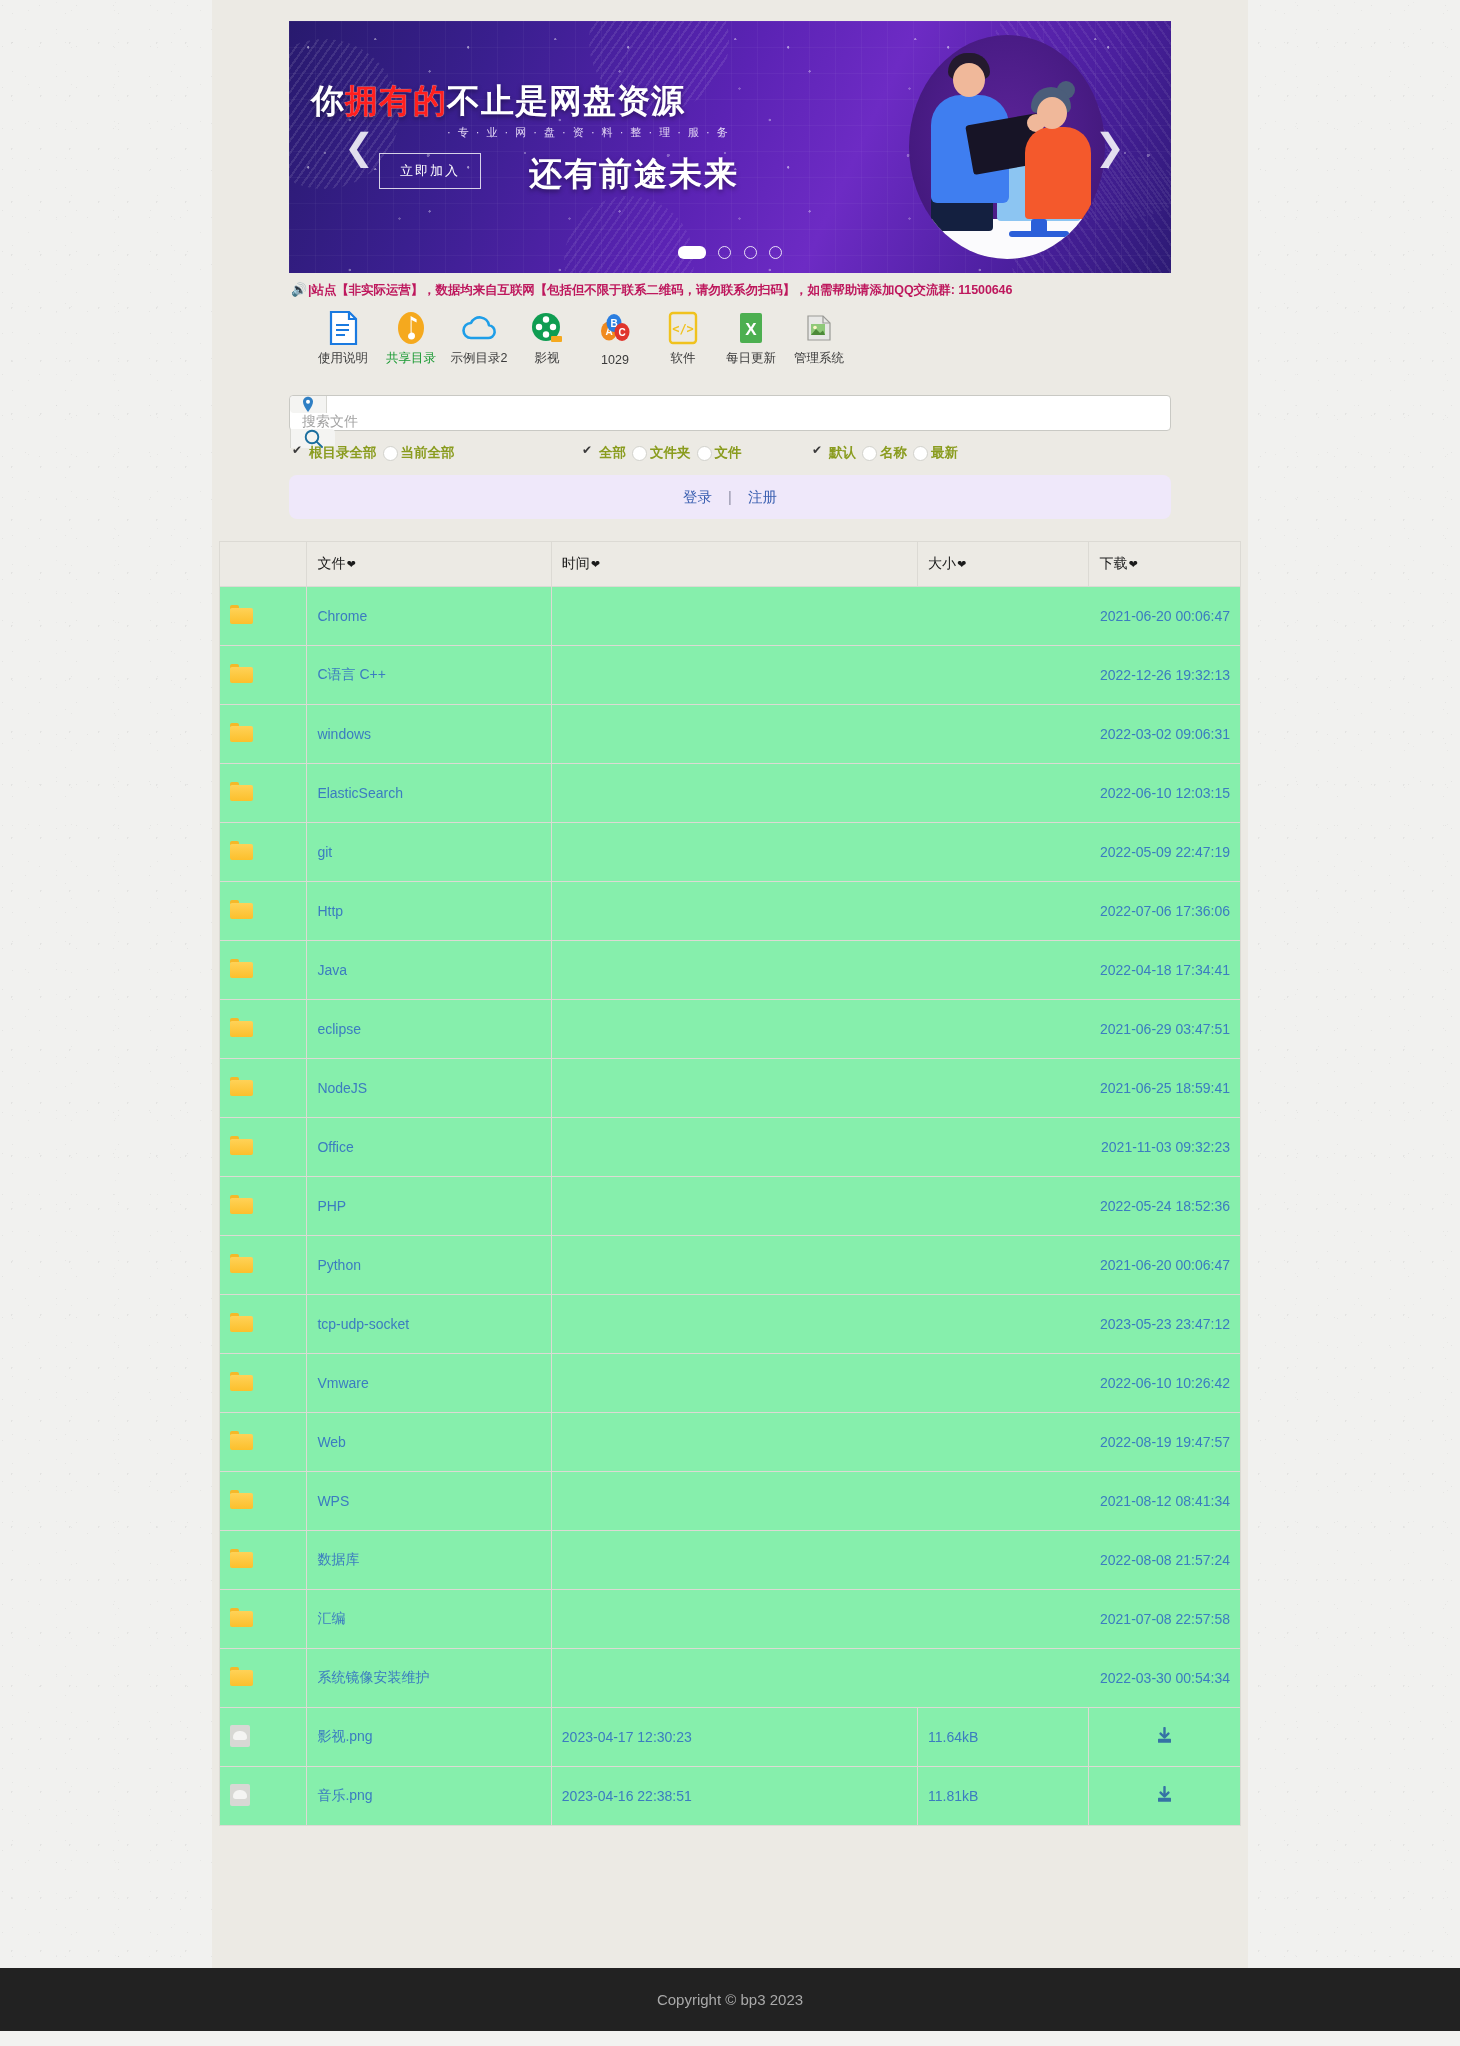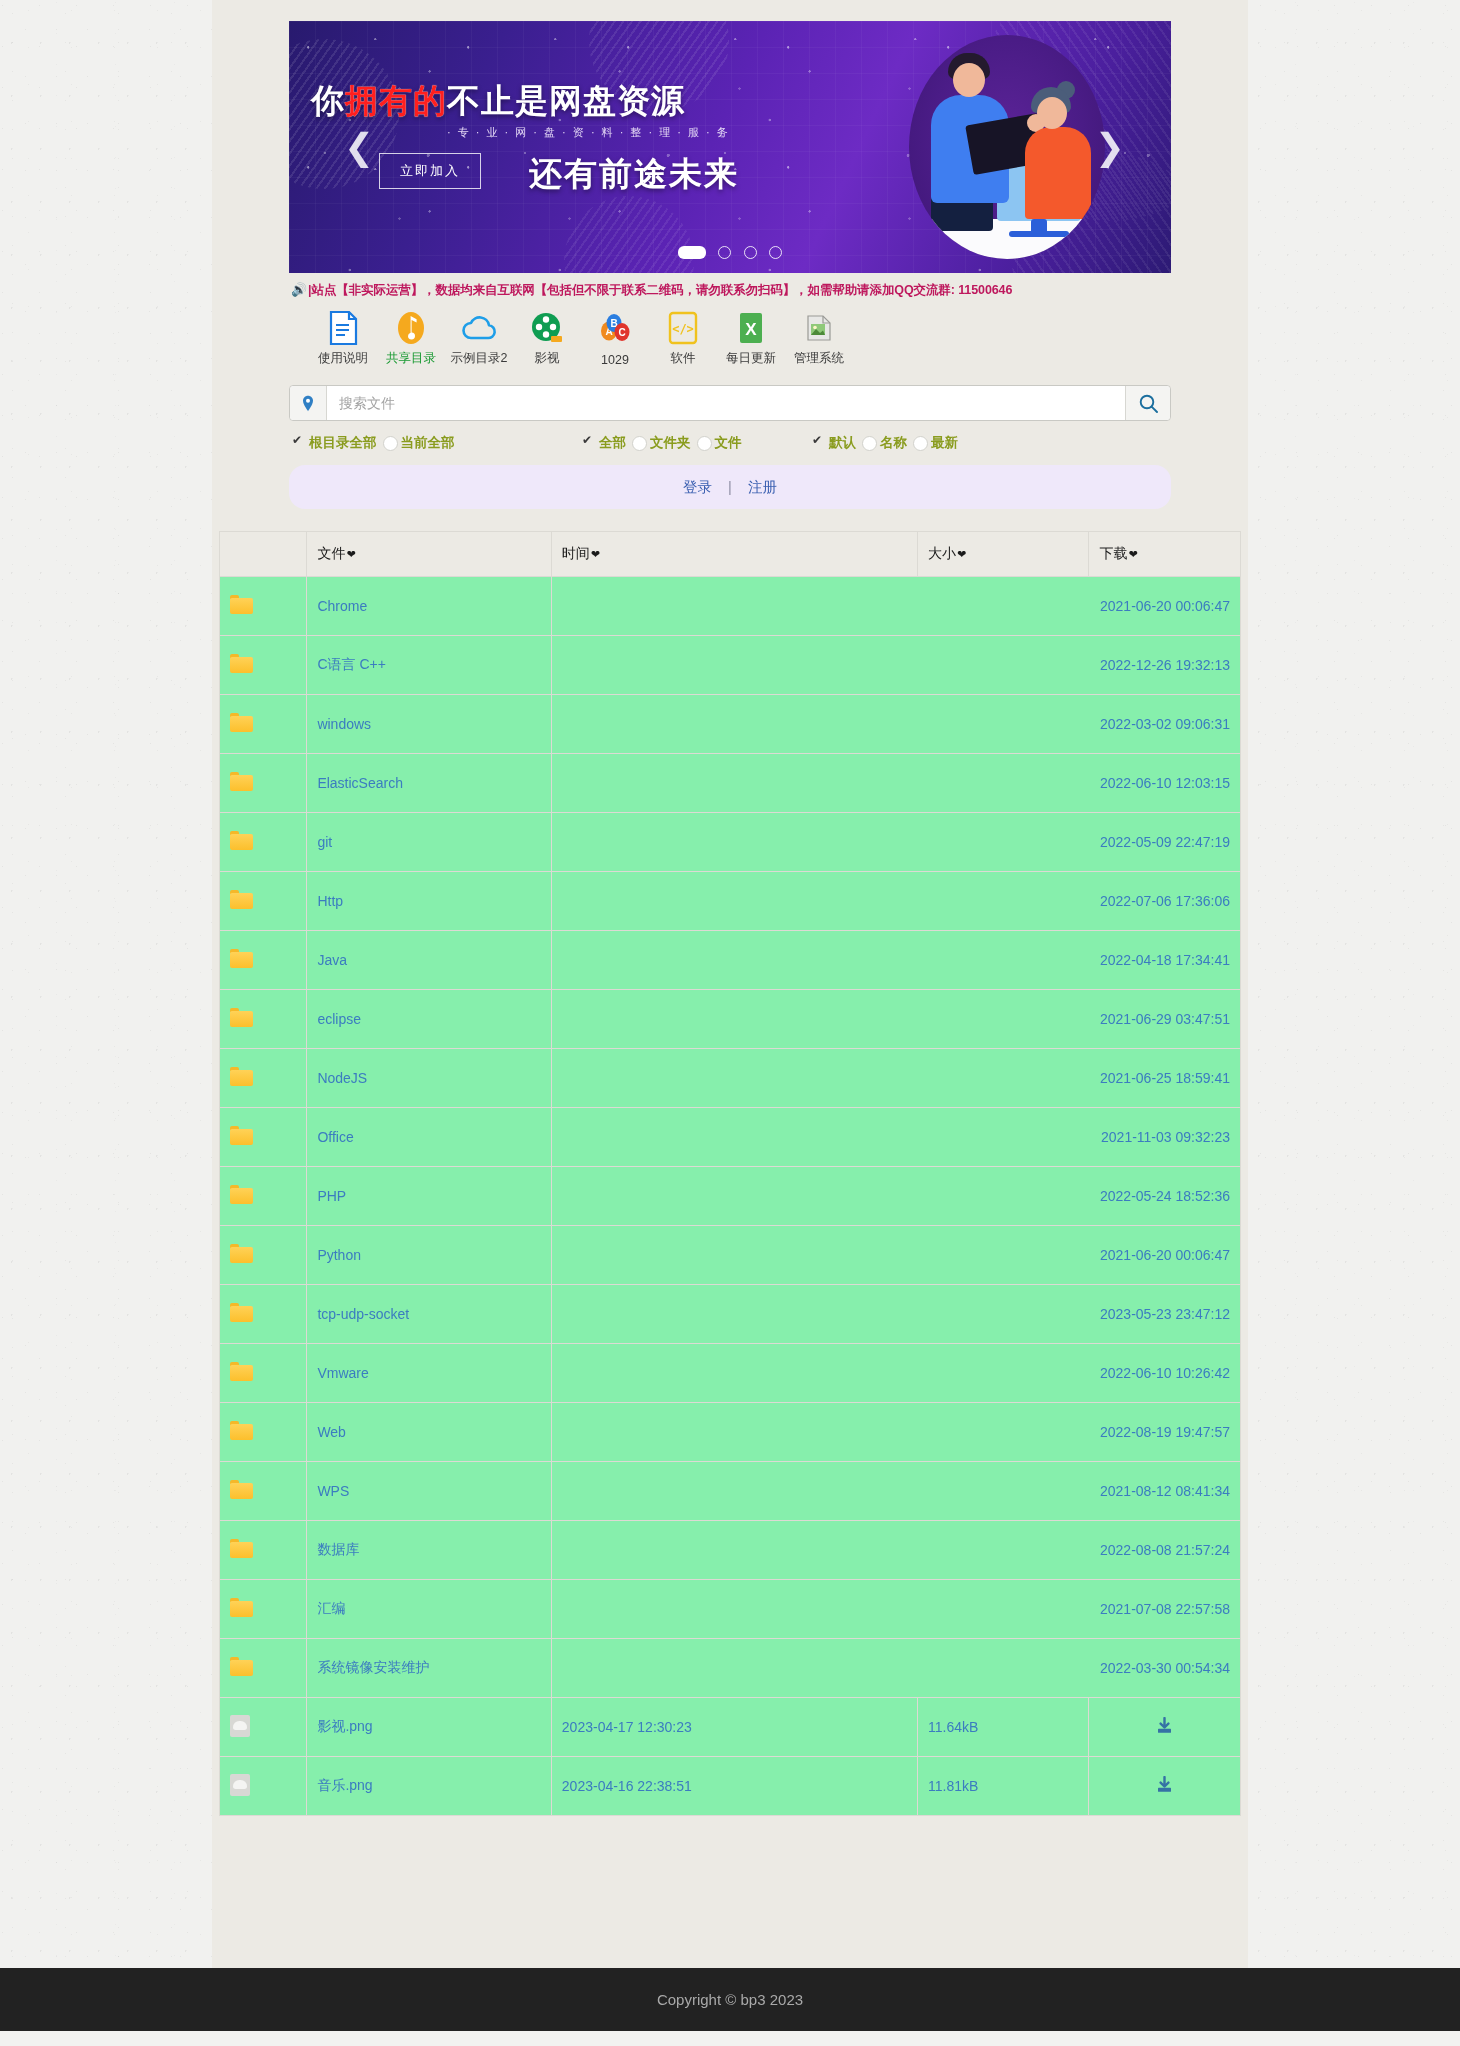--- a/index.html
+++ b/index.html
@@ -232,21 +232,22 @@
   .navitem.green .lbl { color: #1a9a33; }
 
   
   .searchrow {
     display: flex;
     align-items: stretch;
     border: 1px solid #c9c9c4;
     border-radius: 4px;
     background: #ffffff;
     height: 34px;
-    margin-top: 14px;
+    margin-top: 24px;
+    flex-direction: column;
   }
   .search-addon {
     width: 36px;
     background: #f4f4f2;
     border-right: 1px solid #d7d7d2;
     display: flex; align-items: center; justify-content: center;
     border-radius: 4px 0 0 4px;
     cursor: pointer;
   }
   .search-input {
@@ -303,21 +304,21 @@
     position: absolute;
     left: -1px; top: -4px;
     font-size: 12px;
     color: #3a3a3a;
   }
 
   
   .authbar {
     margin-top: 12px;
     background: #efe8fa;
-    border-radius: 16px;
+    border-radius: 8px;
     height: 44px;
     display: flex;
     align-items: center;
     justify-content: center;
     gap: 16px;
     font-size: 14.5px;
   }
   .authbar a { color: #3a5fb0; text-decoration: none; cursor: pointer; }
   .authbar .sep { color: #8f8fa5; }
 

